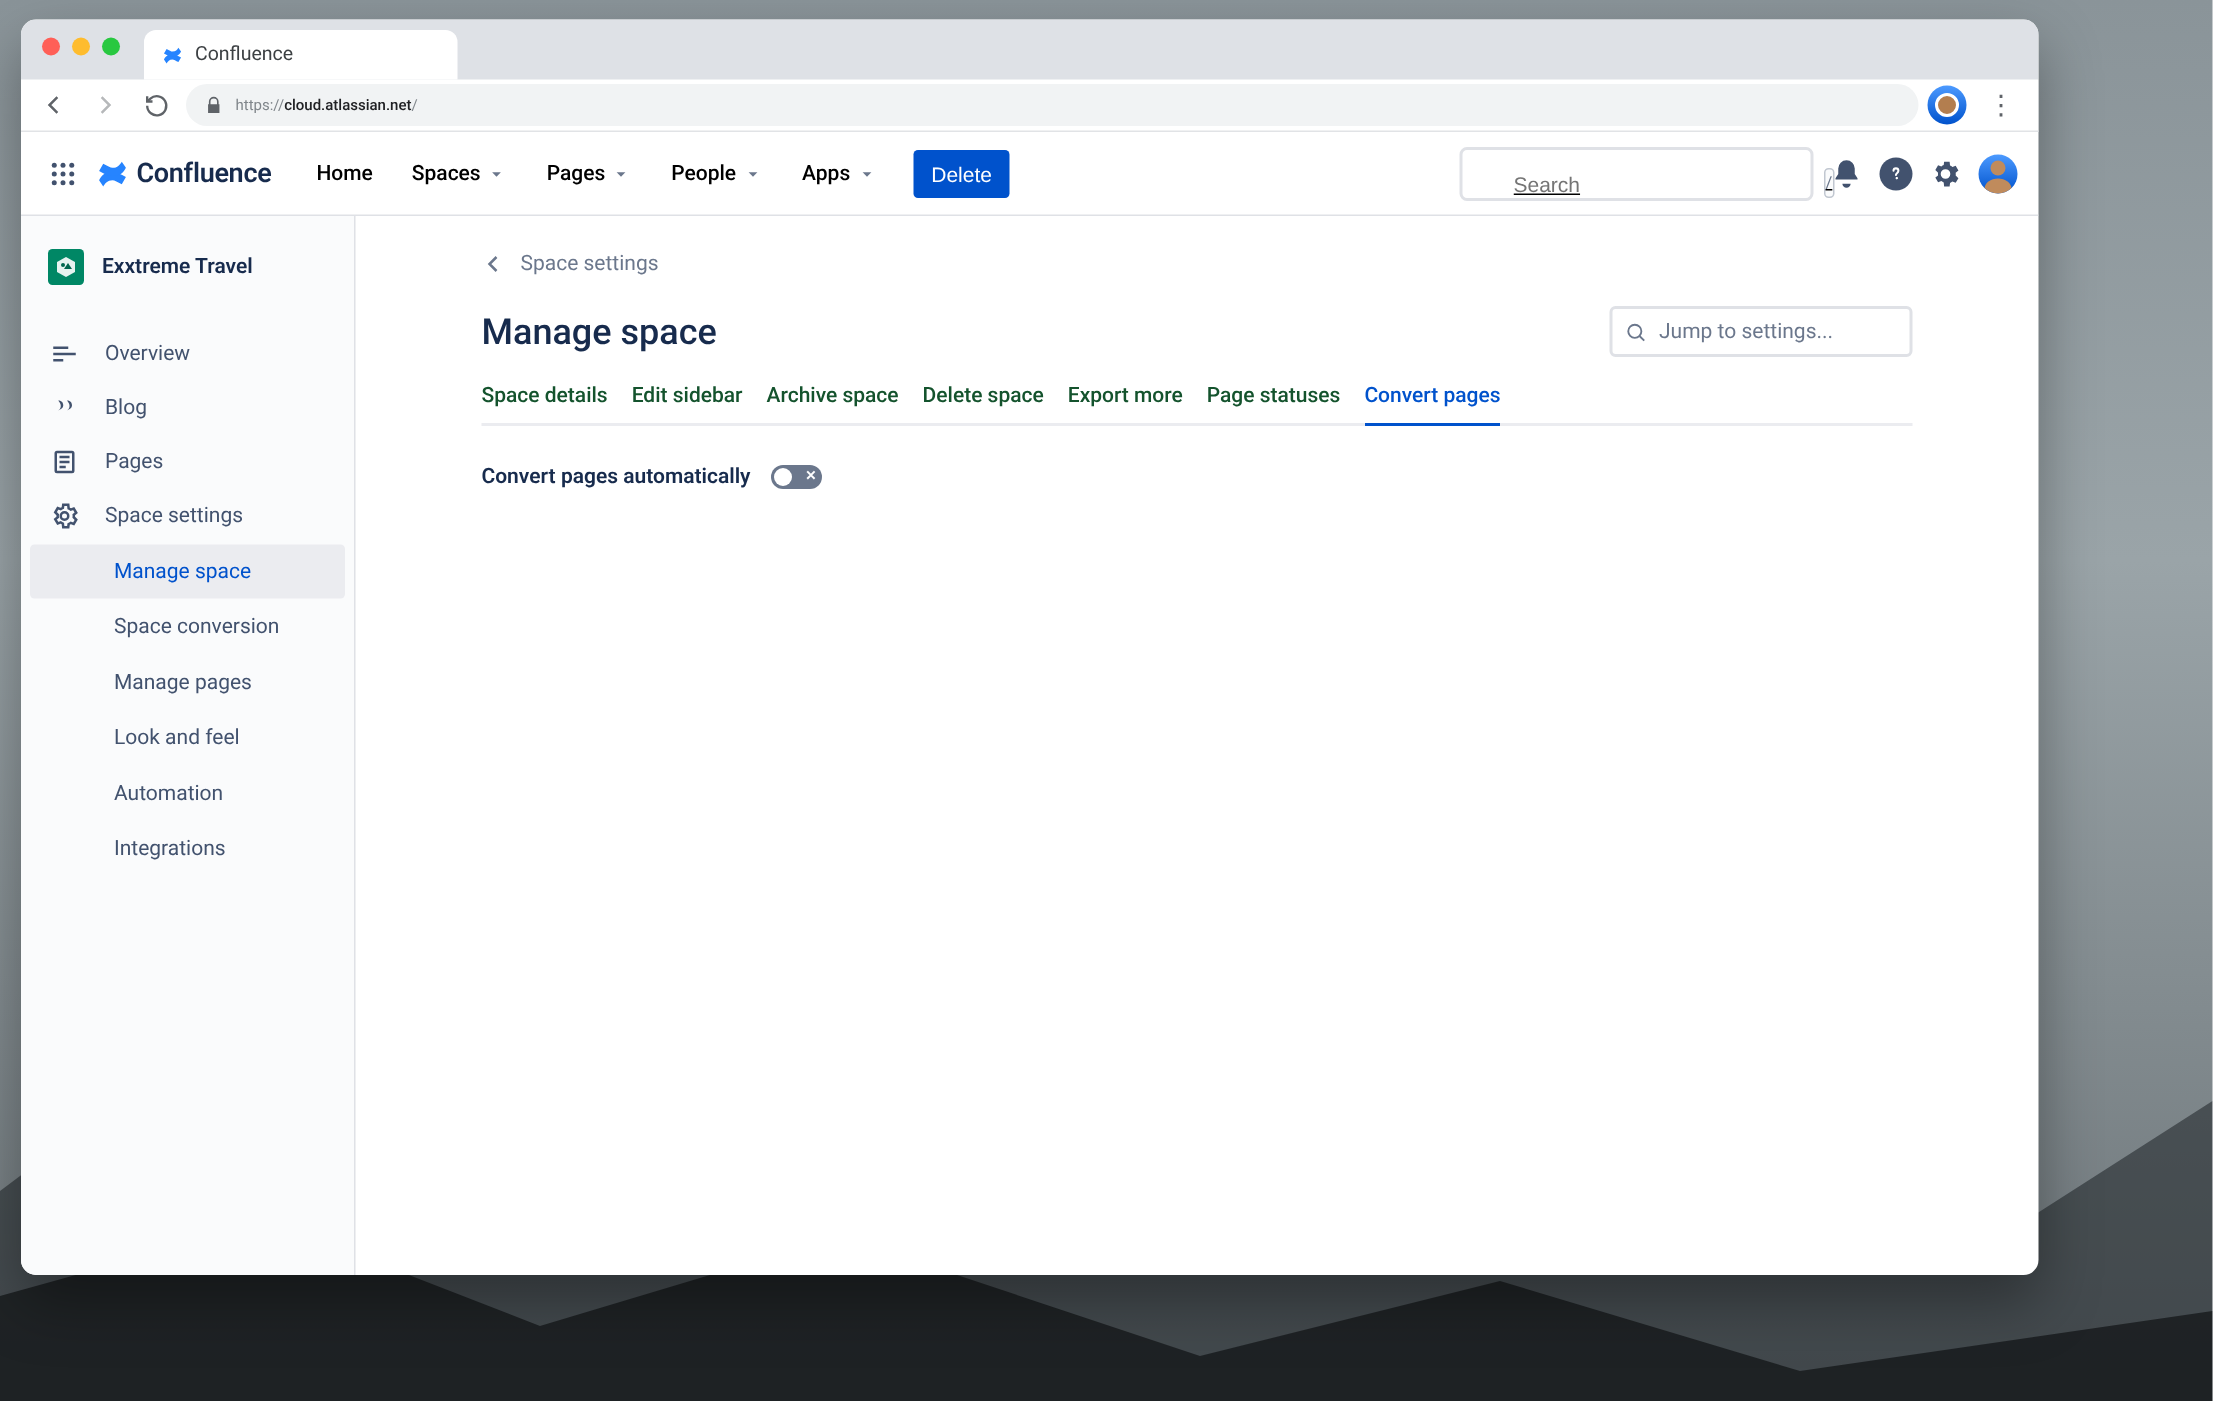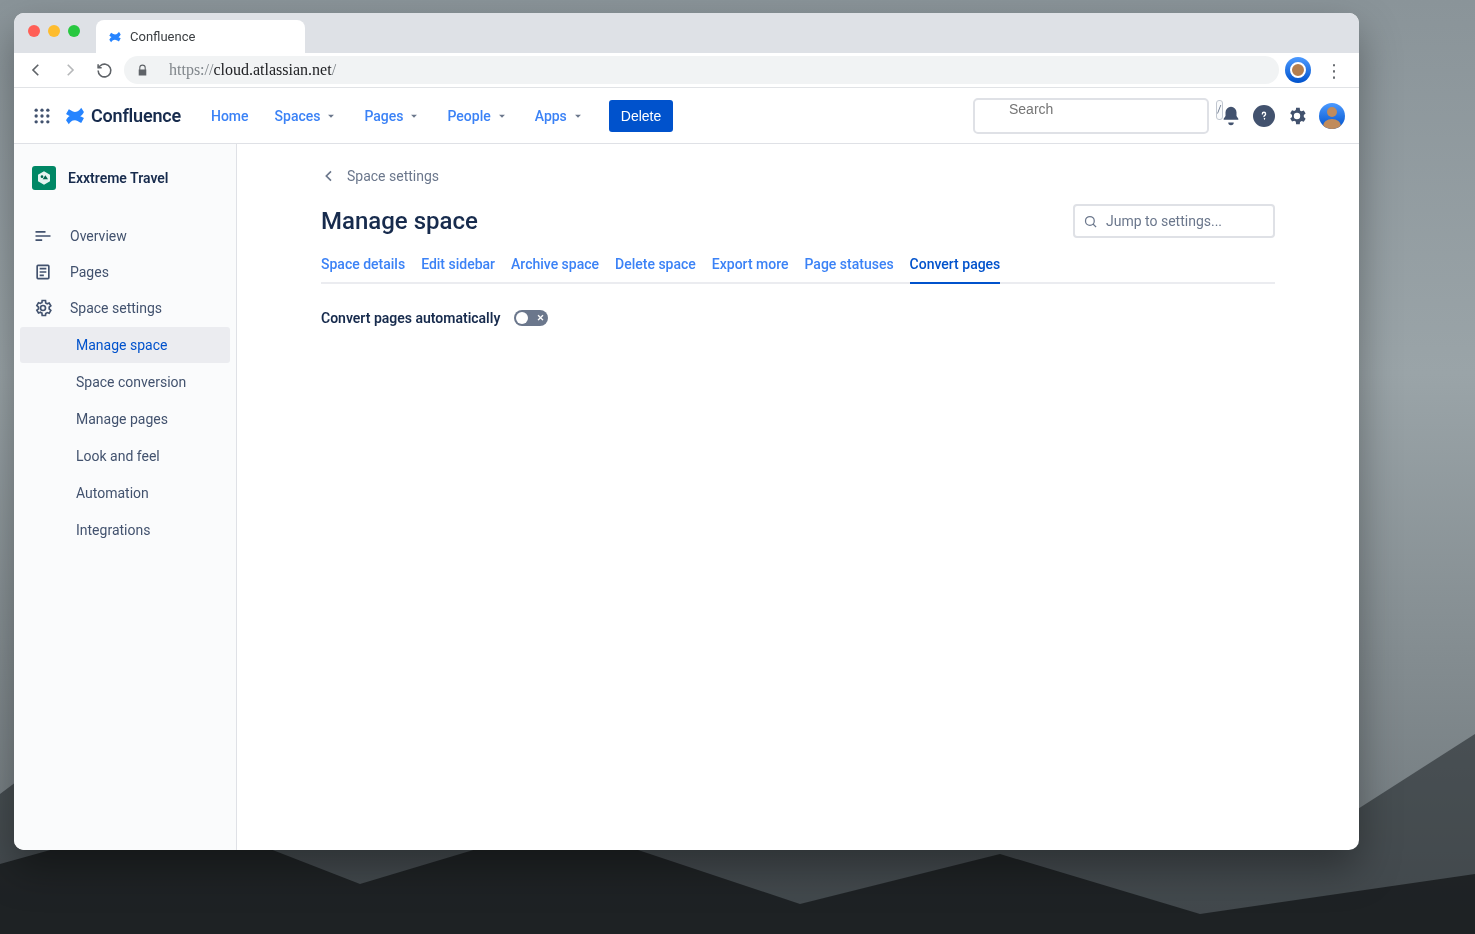--- a/index.html
+++ b/index.html
@@ -64,50 +64,50 @@
     background:#fff;
     border-bottom:1px solid #E1E3E6;
     display:flex;align-items:center;
     padding:0 8px;
     gap:6px;
   }
   .tb-btn{width:28px;height:28px;display:flex;align-items:center;justify-content:center;border-radius:50%;color:#5f6368}
   .tb-btn.dis{color:#b6b8ba}
   .omnibox{
     flex:1;height:28px;background:#F1F3F4;border-radius:14px;
-    display:flex;align-items:center;padding:0 12px;font-size:16px;color:#202124;gap:20px;font-family:Liberation Serif, serif;
+    display:flex;align-items:center;padding:0 12px;font-size:10px;color:#202124;gap:8px;
   }
   .omnibox .lock{color:#5f6368}
   .chrome-avatar{width:26px;height:26px;border-radius:50%;background:linear-gradient(#4C9AFF,#0052CC);display:flex;align-items:center;justify-content:center}
   .chrome-avatar::after{content:"";width:12px;height:12px;border-radius:50%;background:#B37E4F;border:2px solid #fff}
   .kebab{color:#5f6368;font-size:18px;padding:0 8px}
 
   
   .app{flex:1;display:flex;flex-direction:column;min-height:0}
   .topnav{
     height:55px;border-bottom:1px solid var(--border);
     display:flex;align-items:center;padding:0 14px;gap:6px;
   }
   .app-switcher{width:28px;height:28px;display:flex;align-items:center;justify-content:center;color:#42526E;border-radius:3px}
   .logo{display:flex;align-items:center;gap:5px;margin-right:14px;margin-left:2px}
   .logo svg{color:#2684FF}
   .logo-text{font-size:18px;font-weight:600;color:var(--text);letter-spacing:-0.2px}
   .nav-item{
     padding:0 10px;height:32px;display:flex;align-items:center;gap:4px;
-    font-size:14px;color:#3b82f6;font-weight:500;border-radius:3px;cursor:pointer;
+    font-size:14px;color:#000000;font-weight:500;border-radius:3px;cursor:pointer;
   }
   .nav-item .chev{color:#6B778C}
   .create-btn{
     margin-left:8px;height:32px;padding:0 12px;background:var(--blue);color:#fff;
     border-radius:3px;font-size:14px;font-weight:500;display:flex;align-items:center;border:none;cursor:pointer;
   }
   .spacer{flex:1}
   .search{
     width:218px;height:32px;border:2px solid #DFE1E6;border-radius:5px;background:#fff;
-    display:flex;align-items:flex-start;padding:0 6px 0 8px;gap:24px;
+    display:flex;align-items:flex-end;padding:0 6px 0 8px;gap:24px;text-decoration:underline;
   }
   .search svg{color:#6B778C}
   .search input{border:none;outline:none;flex:1;font-size:14px;color:#172B4D;background:transparent}
   .kbd{width:18px;height:18px;border:1px solid #c1c7d0;border-radius:3px;display:flex;align-items:center;justify-content:center;font-size:11px;color:#6B778C;background:#fafbfc}
   .icon-btn{width:32px;height:32px;display:flex;align-items:center;justify-content:center;color:#42526E;border-radius:50%;cursor:pointer}
   .icon-btn.filled{background:#42526E;color:#fff}
   .avatar{width:26px;height:26px;border-radius:50%;background:linear-gradient(#4C9AFF,#0052CC);position:relative;overflow:hidden}
   .avatar::before{content:"";position:absolute;left:50%;top:4px;width:10px;height:10px;background:#C08B5C;border-radius:50%;transform:translateX(-50%)}
   .avatar::after{content:"";position:absolute;left:50%;bottom:-4px;width:18px;height:14px;background:#C08B5C;border-radius:50% 50% 0 0;transform:translateX(-50%)}
 
@@ -129,21 +129,21 @@
   .sub-item.active{background:var(--hover);color:var(--blue-text)}
   
   
   .main{flex:1;padding:24px 84px 0 84px;position:relative}
   .breadcrumb{display:flex;align-items:center;gap:10px;color:#6B778C;font-size:14px;margin-bottom:20px;cursor:pointer}
   .heading-row{display:flex;align-items:center;justify-content:space-between;margin-bottom:18px}
   h1{margin:0;font-size:24px;font-weight:500;color:var(--text)}
   .jump{width:182px;height:30px;border:2px solid #DFE1E6;border-radius:4px;display:flex;align-items:center;padding:0 8px;gap:8px;font-size:14px;color:#6B778C}
   .jump svg{color:#6B778C}
   .tabs{display:flex;gap:16px;border-bottom:2px solid #EBECF0;margin-bottom:26px}
-  .tab-item{padding:0 0 10px 0;font-size:14px;font-weight:500;color:#3b82f6;cursor:pointer;position:relative}
+  .tab-item{padding:0 0 10px 0;font-size:14px;font-weight:500;color:#14532d;cursor:pointer;position:relative}
   .tab-item.active{color:var(--blue-text)}
   .tab-item.active::after{content:"";position:absolute;left:0;right:0;bottom:-2px;height:2px;background:var(--blue-text)}
   .setting-row{display:flex;align-items:center;gap:14px;margin-bottom:12px}
   .setting-label{font-size:14px;font-weight:600;color:var(--text)}
   .toggle{width:34px;height:16px;border-radius:8px;background:#6B778C;position:relative;cursor:pointer}
   .toggle::before{content:"";position:absolute;left:2px;top:2px;width:12px;height:12px;border-radius:50%;background:#fff}
   .toggle::after{content:"✕";position:absolute;right:4px;top:0;font-size:9px;line-height:16px;color:#fff;font-weight:bold}
   .desc{font-size:14px;color:var(--text);line-height:1.5}
   .desc a{color:var(--link);text-decoration:none}
 </style>
@@ -291,20 +291,26 @@
           <span class="space-name">Exxtreme Travel</span>
         </div>
 
         <div class="side-item">
           <svg class="ico" width="20" height="20" viewBox="0 0 24 24" fill="none" stroke="currentColor" stroke-width="2">
               <path d="M3 7h12M3 12h18M3 17h8"></path>
             </svg>
           <span>Overview</span>
         </div>
         <div class="side-item">
+          <svg class="ico" width="20" height="20" viewBox="0 0 24 24" fill="currentColor">
+              <path d="M7 6c3 0 4 2 4 4s-2 3-4 4c2-1 2-3 2-4S8 7 7 6zm7 0c3 0 4 2 4 4s-2 3-4 4c2-1 2-3 2-4s-1-3-2-4z"></path>
+            </svg>
+          <span>Blog</span>
+        </div>
+        <div class="side-item">
           <svg class="ico" width="20" height="20" viewBox="0 0 24 24" fill="none" stroke="currentColor" stroke-width="2">
               <rect x="5" y="4" width="14" height="16" rx="1"></rect>
               <path d="M8 8h8M8 12h8M8 16h5"></path>
             </svg>
           <span>Pages</span>
         </div>
         <div class="side-item">
           <svg class="ico" width="20" height="20" viewBox="0 0 24 24" fill="none" stroke="currentColor" stroke-width="2">
               <circle cx="12" cy="12" r="3"></circle>
               <path d="M19.4 13a7.5 7.5 0 0 0 0-2l2-1.6-2-3.4-2.4.9a7.5 7.5 0 0 0-1.7-1L15 3h-4l-.3 2.5a7.5 7.5 0 0 0-1.7 1l-2.4-.9-2 3.4L6.6 11a7.5 7.5 0 0 0 0 2l-2 1.6 2 3.4 2.4-.9a7.5 7.5 0 0 0 1.7 1L11 21h4l.3-2.5a7.5 7.5 0 0 0 1.7-1l2.4.9 2-3.4z"></path>

